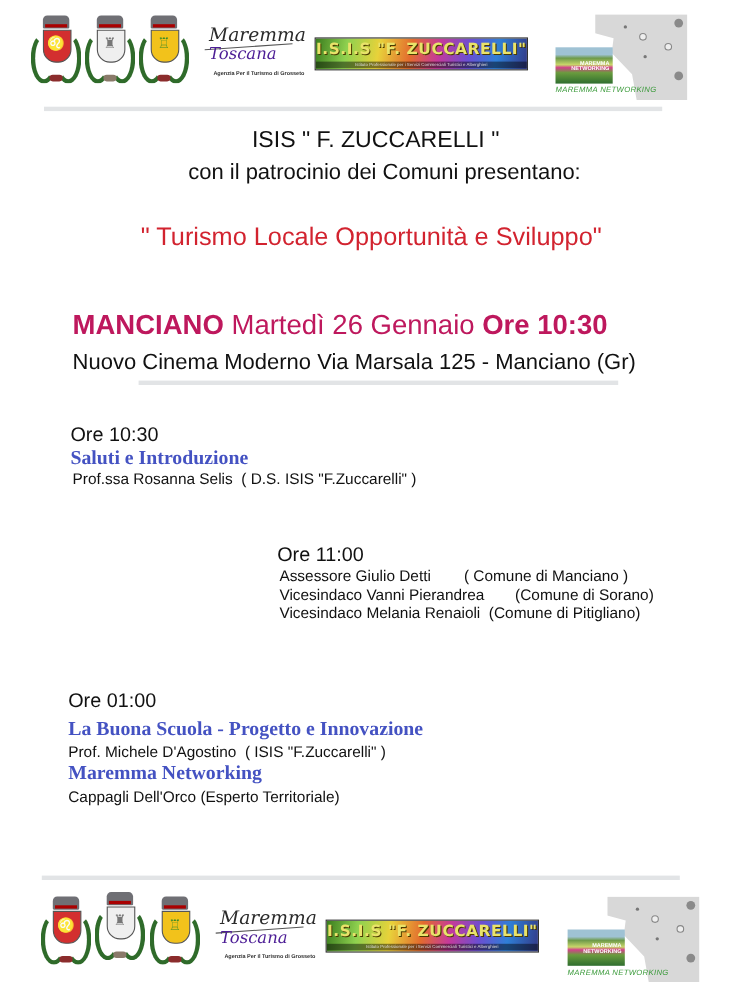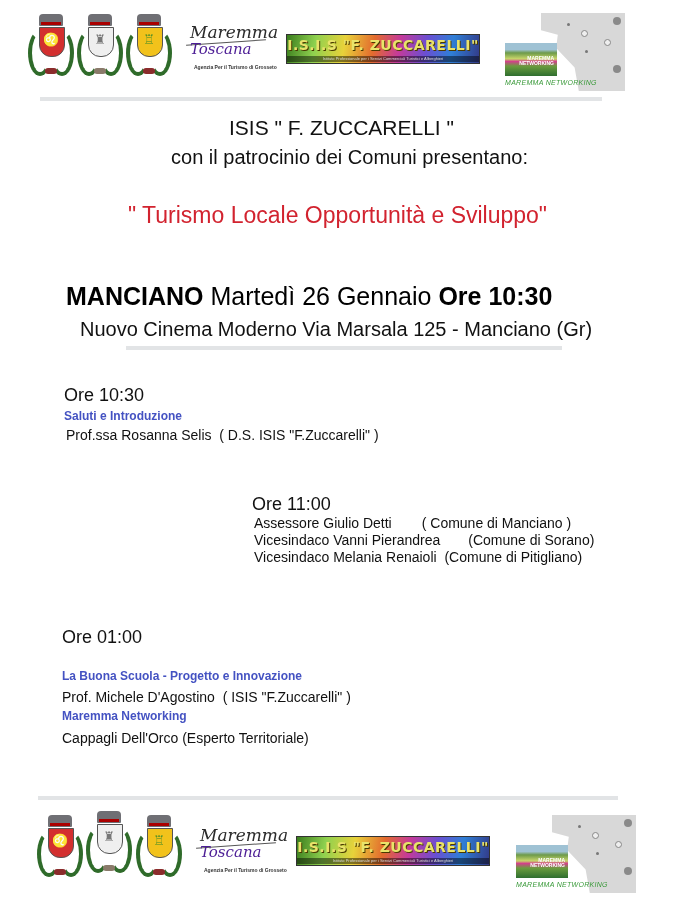--- a/index.html
+++ b/index.html
@@ -36,27 +36,27 @@
   .mn-logo .photo span { position:absolute; right:3px; top:13px; font-size:5px; font-weight:bold; color:#fff; line-height:5px; text-align:right; }
   .mn-logo .cap { position:absolute; left:0; top:66px; font-size:7px; color:#3a9a3a; letter-spacing:0.3px; white-space:nowrap; font-style:italic; }
 
   .sep { position:absolute; height:4px; background:#e2e4e6; }
 
   
   .center { position:absolute; left:0; width:683px; text-align:center; white-space:nowrap; }
   .t-isis { top:116px; font-size:21px; color:#111; }
   .t-patro { top:146px; left:8px; font-size:20px; color:#111; }
   .t-event { top:202px; left:-4px; font-size:23px; color:#d2232f; }
-  .t-when { position:absolute; left:66px; top:282px; font-size:25px; white-space:nowrap; color:#000000; }
+  .t-when { position:absolute; left:66px; top:282px; font-size:25px; white-space:nowrap; color:#be185d; }
   .t-when b { font-weight:bold; }
-  .t-where { position:absolute; left:80px; top:318px; font-size:20px; white-space:nowrap; color:#111; }
+  .t-where { position:absolute; left:66px; top:318px; font-size:20px; white-space:nowrap; color:#111; }
 
   .block { position:absolute; white-space:nowrap; }
   .time { font-size:18px; color:#111; line-height:21px; }
-  .topic { font-size:12px; font-weight:bold; color:#4452c2; line-height:21px; }
+  .topic { font-size:18px; font-weight:bold; color:#4452c2; line-height:21px;font-family:Liberation Serif, serif; }
   .person { font-size:14px; color:#111; line-height:17px; }
 </style>
 </head>
 <body>
 
 <div class="logos" style="top:0;">
   <div class="crest" style="left:28px; top:14px;">
     <div class="crown"></div>
       <div class="wreath-l"></div>
       <div class="wreath-r"></div>
@@ -139,21 +139,21 @@
   <div class="person" style="padding-left:2px;">
     <span>Vicesindaco Vanni  Pierandrea</span><span style="display:inline-block; width:28px;"></span><span>(Comune di Sorano)</span>
   </div>
   <div class="person" style="padding-left:2px;">
     <span>Vicesindaco Melania Renaioli</span>&nbsp;&nbsp;<span>(Comune di Pitigliano)</span>
   </div>
 </div>
 
 <div class="block" style="left:62px; top:627px;">
   <div class="time">Ore 01:00</div>
-  <div class="topic" style="margin-top:18px;">La Buona Scuola - Progetto e Innovazione</div>
+  <div class="topic" style="margin-top:4px;">La Buona Scuola - Progetto e Innovazione</div>
   <div class="person" style="margin-top:2px;">
     <span>Prof. Michele D'Agostino</span>&nbsp;&nbsp;<span>( ISIS "F.Zuccarelli" )</span>
   </div>
   <div class="topic">Maremma Networking</div>
   <div class="person" style="margin-top:3px;">
     <span>Cappagli Dell'Orco</span>&nbsp;<span>(Esperto Territoriale)</span>
   </div>
 </div>
 
 <div class="sep" style="left:38px; top:796px; width:580px;"></div>

